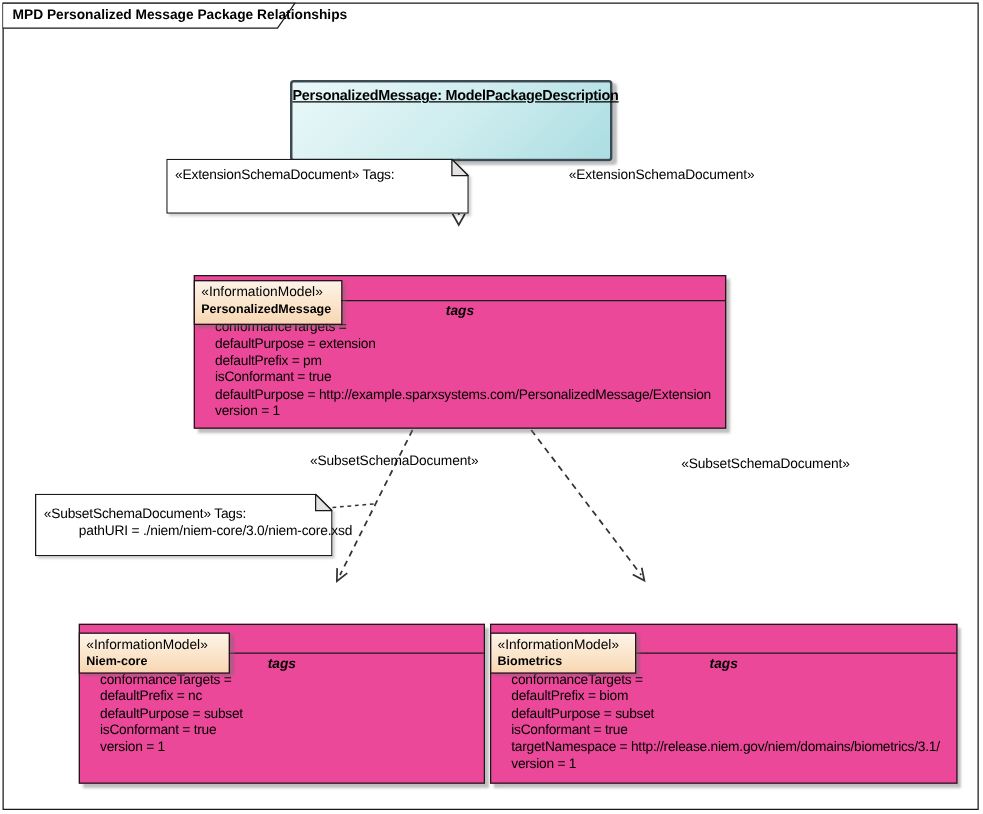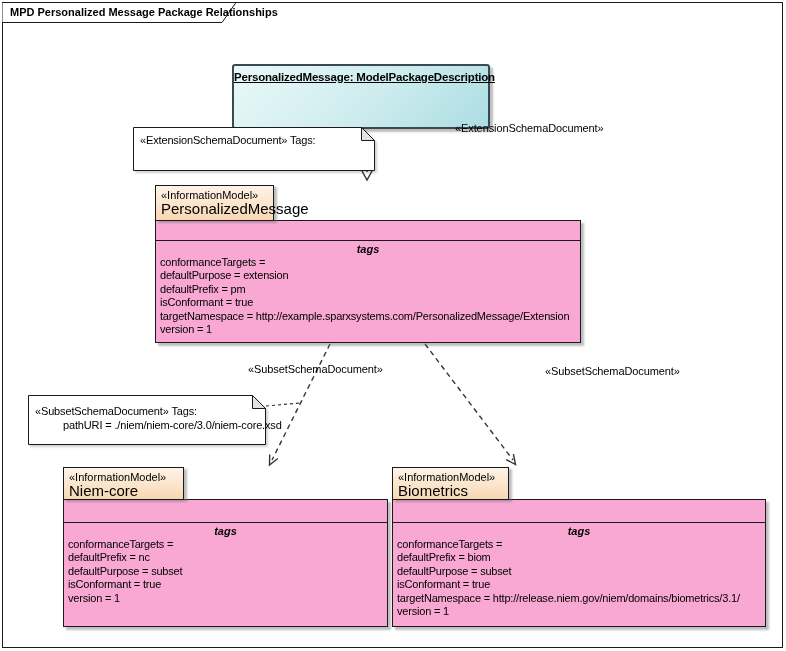--- a/index.html
+++ b/index.html
@@ -46,36 +46,36 @@
   .note-text {
     position:absolute; left:7px; font-size:11px; line-height:14px;
     white-space:nowrap; letter-spacing:-0.15px;
   }
 
   
   .pkg-tab {
     position:absolute; border:1px solid #1a1a1a;
     background:linear-gradient(#fdf3e8 0%, #fbe5cb 55%, #f7d6b2 100%);
     box-shadow:3px 2px 2px rgba(110,110,110,0.45);
-    padding:3px 6px 0 5px; z-index:3; box-sizing:border-box;
+    padding:3px 6px 0 5px; z-index:3; box-sizing:border-box;margin-top:39px;
   }
   .pkg-tab .st { font-size:11px; line-height:13px; white-space:nowrap; }
-  .pkg-tab .nm { font-size:15px; line-height:14px; font-weight:normal; white-space:nowrap; }
+  .pkg-tab .nm { font-size:10px; line-height:14px; font-weight:bold; white-space:nowrap; }
   .pkg-body {
-    position:absolute; border:1px solid #1a1a1a; background:#f9a8d4;
+    position:absolute; border:1px solid #1a1a1a; background:#ec4899;
     box-shadow:3px 3px 2px rgba(110,110,110,0.45);
     z-index:2; box-sizing:border-box;
   }
   .pkg-empty { border-bottom:1px solid #1a1a1a; }
   .tags-title {
     text-align:center; font-style:italic; font-weight:bold;
     font-size:11px; padding-top:2px; line-height:13px;
   }
   .tag-line {
-    font-size:11px; line-height:13.4px; padding:0 4px;
+    font-size:11px; line-height:13.4px; padding:0 16px;
     white-space:nowrap; letter-spacing:-0.2px;
   }
 </style>
 </head>
 <body>
 
 <div class="stage">
 
   <div class="frame"></div>
   <svg class="frame-tab-svg" width="240" height="22">
@@ -96,21 +96,21 @@
     <path d="M425,344 L513,460" fill="none" stroke="#333" stroke-width="1.4" stroke-dasharray="5,4"></path>
     <polyline points="513.4,454.2 515.5,464.5 506.2,459.6" fill="none" stroke="#333" stroke-width="1.4"></polyline>
 
     <path d="M266,406 L301,403" fill="none" stroke="#333" stroke-width="1.2" stroke-dasharray="3,3"></path>
   </svg>
 
   <div class="obj-box">
     <span class="obj-title">PersonalizedMessage: ModelPackageDescription</span>
   </div>
 
-  <span class="elabel" style="left:455px; top:122px;">«ExtensionSchemaDocument»</span>
+  <span class="elabel" style="left:455px; top:134px;">«ExtensionSchemaDocument»</span>
   <span class="elabel" style="left:248px; top:363px;">«SubsetSchemaDocument»</span>
   <span class="elabel" style="left:545px; top:365px;">«SubsetSchemaDocument»</span>
 
   <div class="note" style="left:103px; top:127px; width:242px; height:60px;margin-left:30px;">
     <svg width="242" height="44">
       <path d="M0.5,0.5 H228.5 L241.5,13.5 V43.5 H0.5 Z" fill="#ffffff" stroke="#1a1a1a" stroke-width="1"></path>
       <path d="M228.5,0.5 L228.5,13.5 L241.5,13.5 Z" fill="#e3e3e3" stroke="#1a1a1a" stroke-width="1"></path>
     </svg>
     <span class="note-text" style="top:6px;">«ExtensionSchemaDocument» Tags:</span>
   </div>
@@ -129,21 +129,21 @@
       <div class="st">«InformationModel»</div>
       <div class="nm">PersonalizedMessage</div>
     </div>
     <div class="pkg-body" style="left:155px; top:220px; width:426px; height:123px;">
       <div class="pkg-empty" style="height:19px;"></div>
       <div class="tags-title">tags</div>
       <div class="tag-line">conformanceTargets =</div>
       <div class="tag-line">defaultPurpose = extension</div>
       <div class="tag-line">defaultPrefix = pm</div>
       <div class="tag-line">isConformant = true</div>
-      <div class="tag-line">targetNamespace = http://example.sparxsystems.com/PersonalizedMessage/Extension</div>
+      <div class="tag-line">defaultPurpose = http://example.sparxsystems.com/PersonalizedMessage/Extension</div>
       <div class="tag-line">version = 1</div>
     </div>
   </div>
 
   <div>
     <div class="pkg-tab" style="left:63px; top:467px; width:121px; height:33px;">
       <div class="st">«InformationModel»</div>
       <div class="nm">Niem-core</div>
     </div>
     <div class="pkg-body" style="left:63px; top:499px; width:325px; height:128px;">

